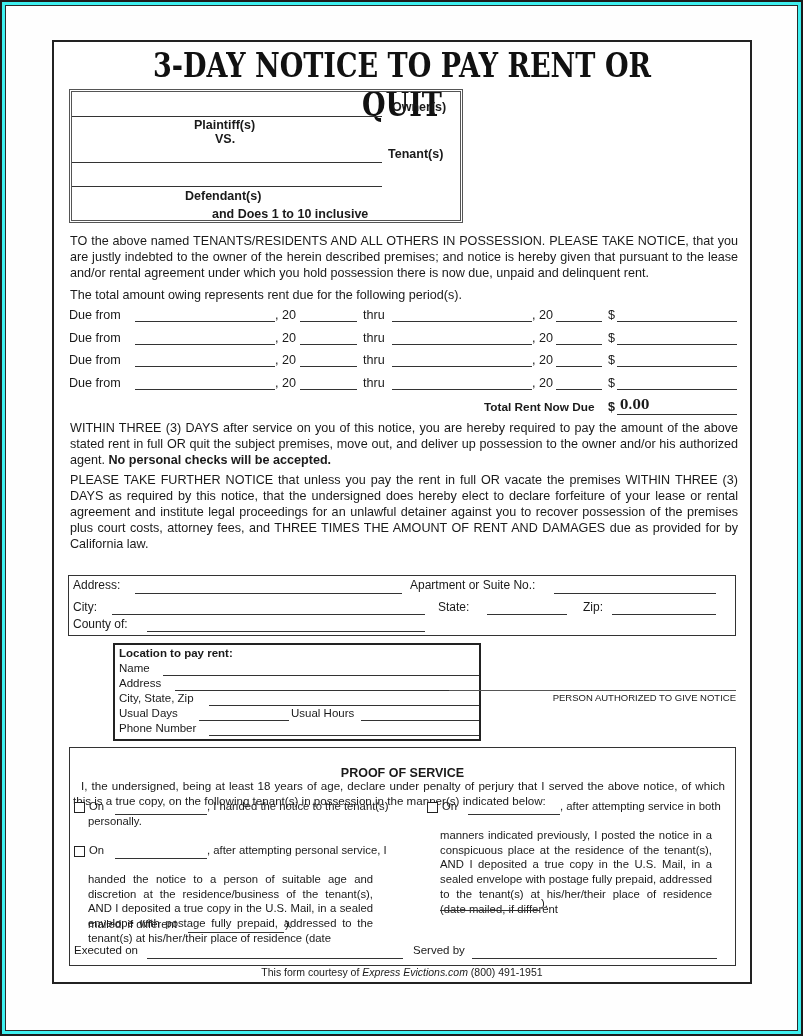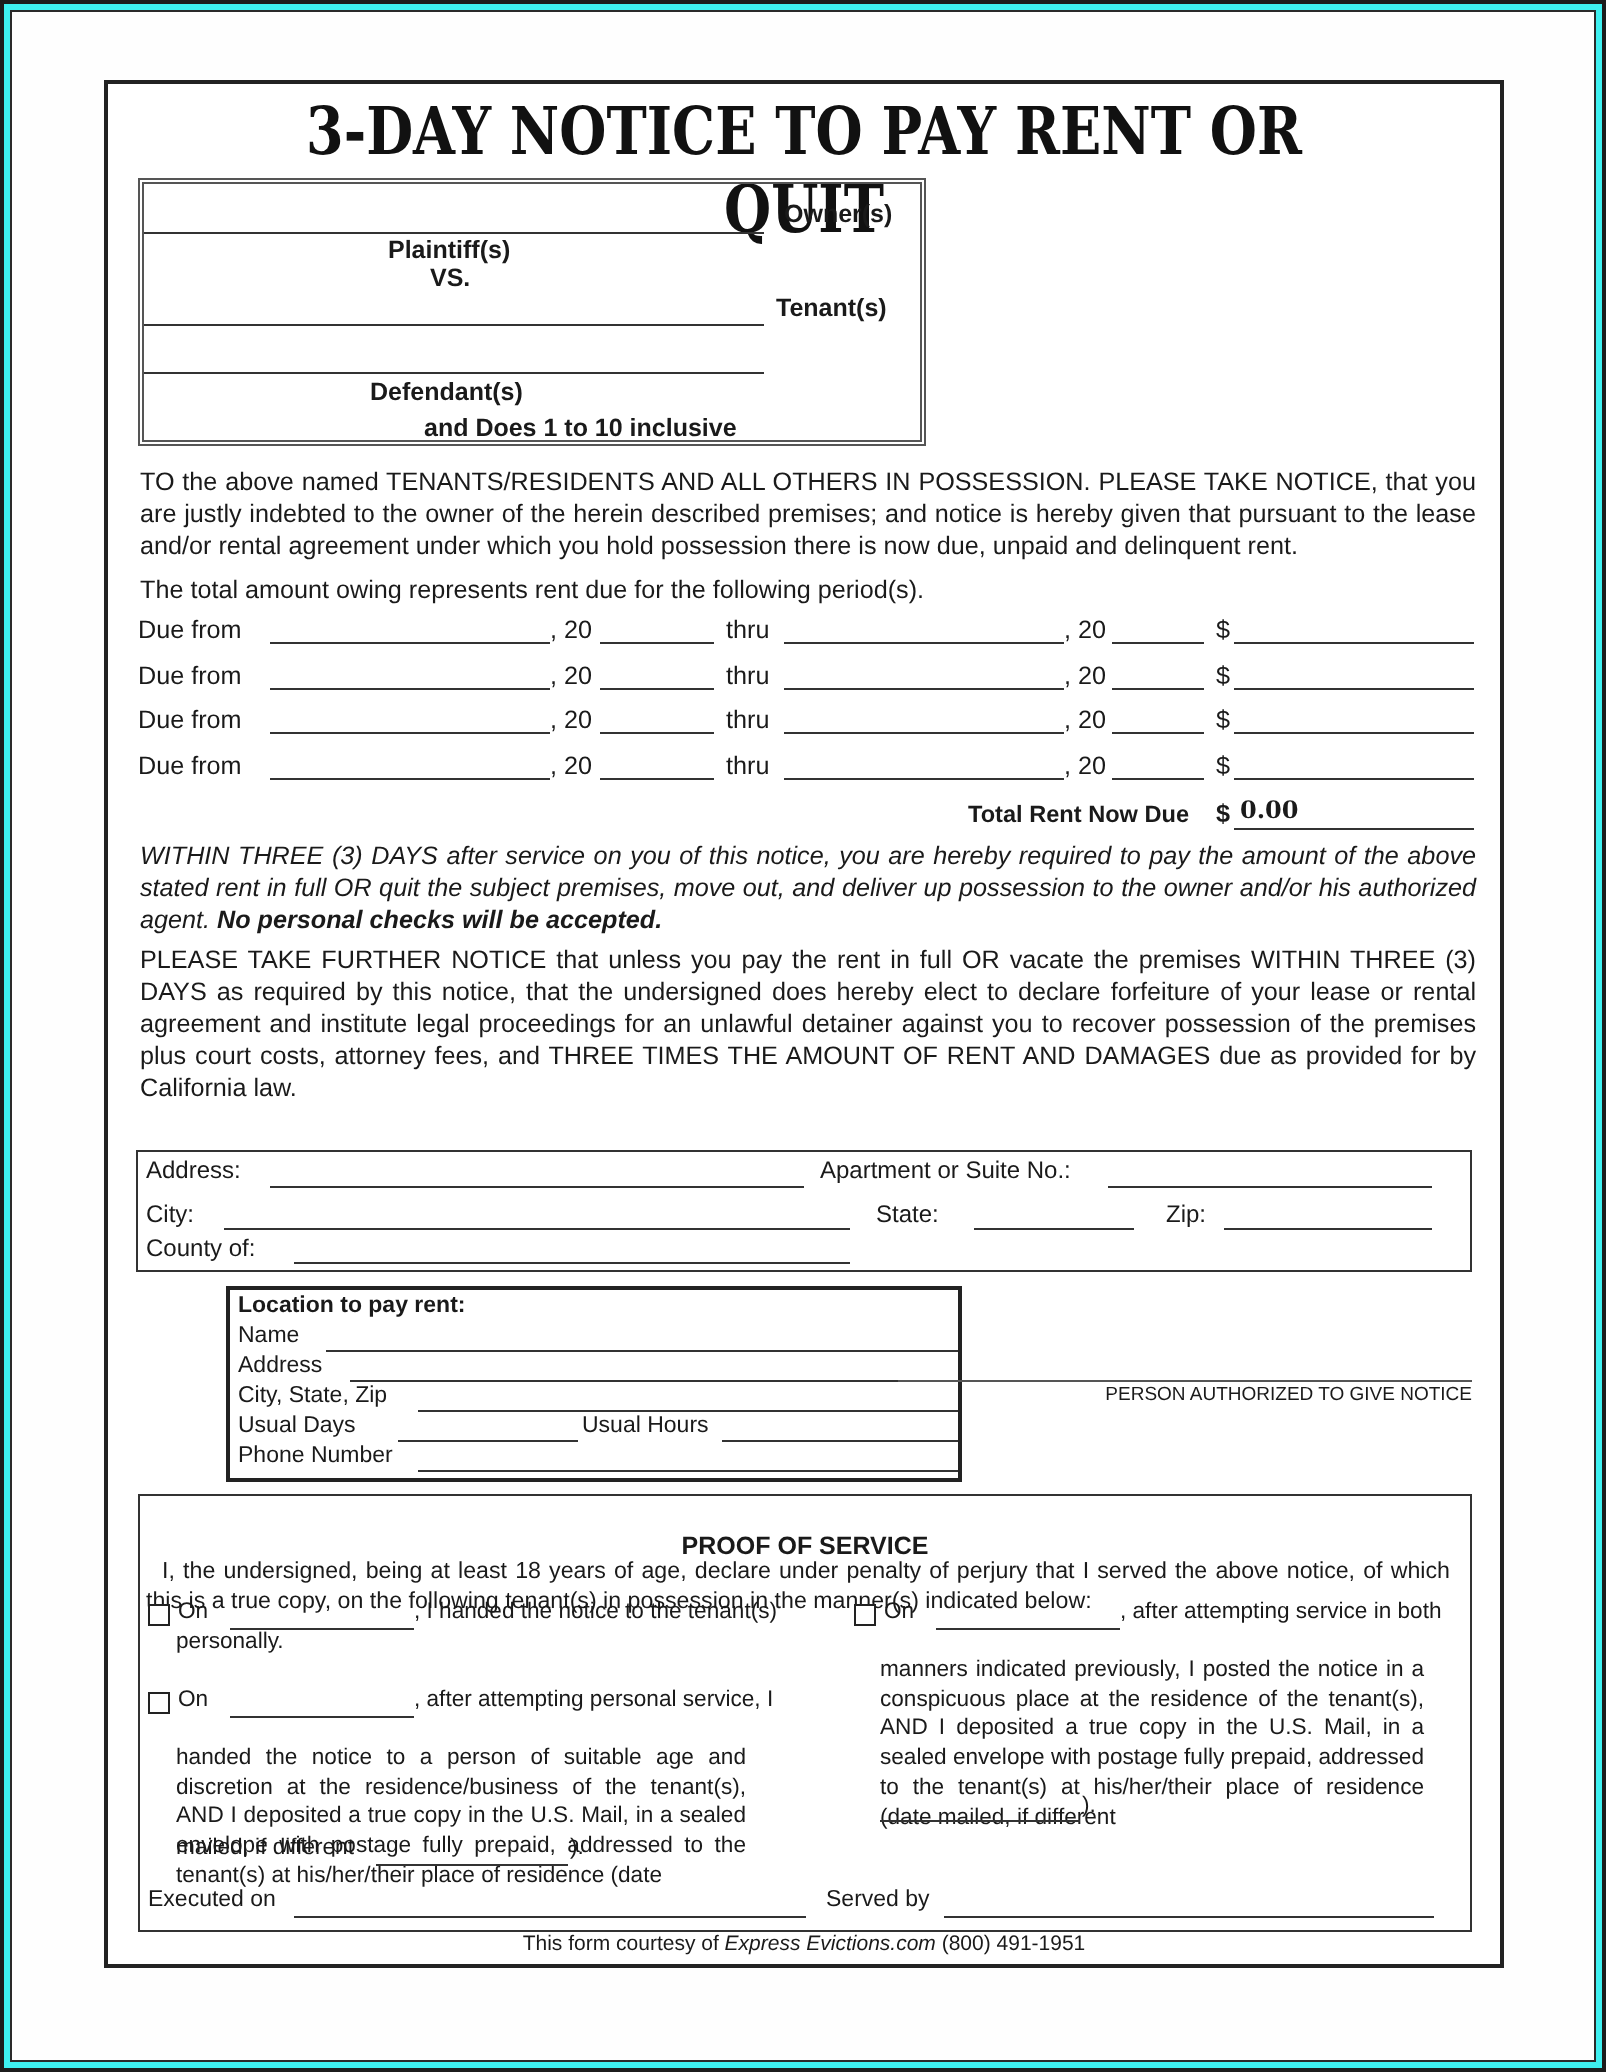--- a/index.html
+++ b/index.html
@@ -102,21 +102,21 @@
       <div class="line" style="left:502px; top:347.1px; width:46px;"></div>
       <div class="txt" style="left:554px; top:334.1px;">$</div>
       <div class="line" style="left:563px; top:347.1px; width:120px;"></div>
     </div>
 
   <div class="txt bold" style="left:430px; top:358px; font-size:11.8px;">Total Rent Now Due</div>
   <div class="txt bold" style="left:554px; top:358px;">$</div>
   <div class="line" style="left:563px; top:372px; width:120px;"></div>
   <div class="txt bold" style="left:566px; top:356px; font-family:'DejaVu Serif', serif; font-size:12px;">0.00</div>
 
-  <div class="para" style="top:378px;font-style:italic;"><span>WITHIN THREE (3) DAYS after service on you of this notice, you are hereby required to pay the amount of the above stated rent in full OR quit the subject premises, move out, and deliver up possession to the owner and/or his authorized agent.</span> <b>No personal checks will be accepted.</b></div>
+  <div class="para" style="top:378px;"><span>WITHIN THREE (3) DAYS after service on you of this notice, you are hereby required to pay the amount of the above stated rent in full OR quit the subject premises, move out, and deliver up possession to the owner and/or his authorized agent.</span> <b>No personal checks will be accepted.</b></div>
 
   <div class="para" style="top:430px;">PLEASE TAKE FURTHER NOTICE that unless you pay the rent in full OR vacate the premises WITHIN THREE (3) DAYS as required by this notice, that the undersigned does hereby elect to declare forfeiture of your lease or rental agreement and institute legal proceedings for an unlawful detainer against you to recover possession of the premises plus court costs, attorney fees, and THREE TIMES THE AMOUNT OF RENT AND DAMAGES due as provided for by California law.</div>
 
 
   <div class="box" style="left:14px; top:533px; width:668px; height:61px;">
     <div class="lbl" style="left:4px; top:2px;">Address:</div>
     <div class="line" style="left:66px; top:17px; width:267px;"></div>
     <div class="lbl" style="left:341px; top:2px;">Apartment or Suite No.:</div>
     <div class="line" style="left:485px; top:17px; width:162px;"></div>
 

